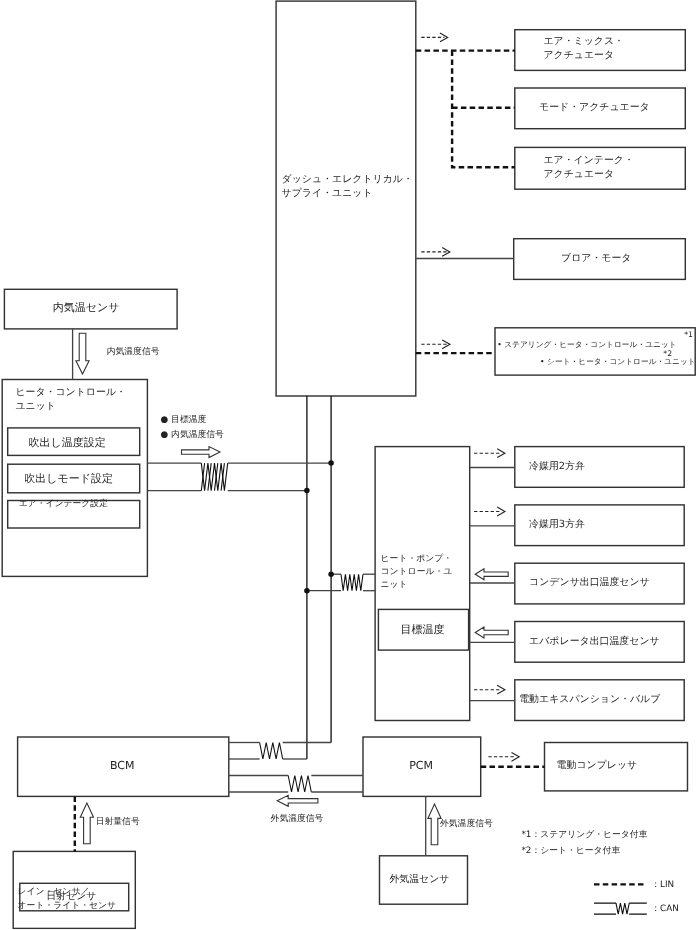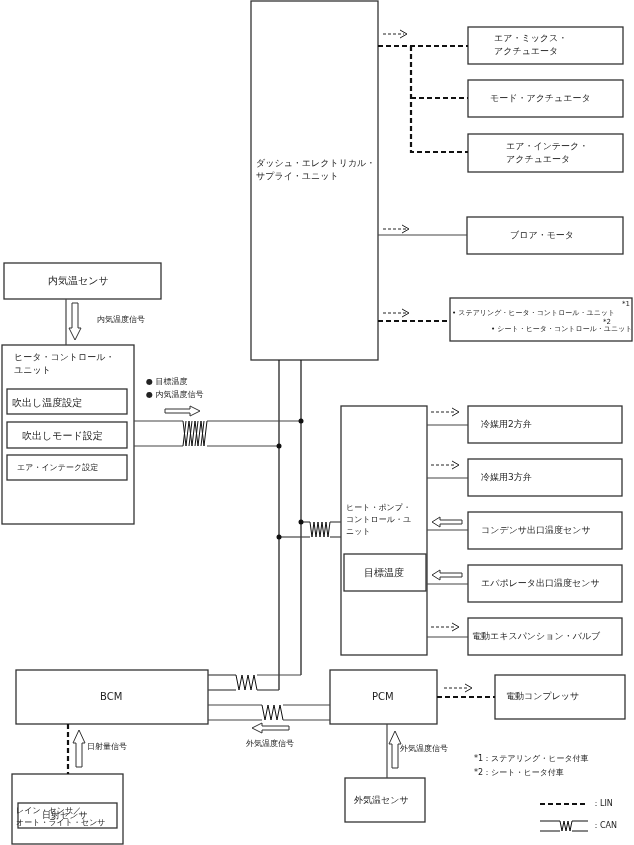--- a/index.html
+++ b/index.html
@@ -148,36 +148,36 @@
     <path class="coil" d="M560 821 L562 831 L564 821 L566 831 L568 821 L570 831 L572 821"></path>
     <path class="wire-dark" d="M572 821 H588 M572 831 H588"></path>
   </g>
 </svg>
 
 <div class="lbl" style="left:256px;top:157px;">ダッシュ・エレクトリカル・
 サプライ・ユニット</div>
 <div class="lbl" style="left:494px;top:32px;">エア・ミックス・
 アクチュエータ</div>
 <div class="lbl" style="left:490px;top:92px;">モード・アクチュエータ</div>
-<div class="lbl" style="left:506px;top:140px;">エア・インテーク・
+<div class="lbl" style="left:494px;top:140px;">エア・インテーク・
 アクチュエータ</div>
 <div class="lbl" style="left:510px;top:229px;">ブロア・モータ</div>
 
 <div class="lbl lbl-s" style="left:452px;top:307px;font-size:7px;">• ステアリング・ヒータ・コントロール・ユニット</div>
 <div class="lbl lbl-s" style="left:622px;top:298px;font-size:7px;">*1</div>
 <div class="lbl lbl-s" style="left:452px;top:323px;font-size:7px;margin-left:39px;">• シート・ヒータ・コントロール・ユニット</div>
 <div class="lbl lbl-s" style="left:603px;top:316px;font-size:7px;">*2</div>
 
 <div class="lbl lbl-m" style="left:48px;top:274px;">内気温センサ</div>
 <div class="lbl lbl-s" style="left:85px;top:314px;padding-left:12px;">内気温度信号</div>
 <div class="lbl" style="left:14px;top:351px;">ヒータ・コントロール・
 ユニット</div>
-<div class="lbl lbl-m" style="left:12px;top:396px;text-align:right;">吹出し温度設定</div>
+<div class="lbl lbl-m" style="left:26px;top:396px;text-align:right;">吹出し温度設定</div>
 <div class="lbl lbl-m" style="left:22px;top:429px;">吹出しモード設定</div>
-<div class="lbl lbl-s" style="left:17px;top:462px;">エア・インテーク設定</div>
+<div class="lbl lbl-s" style="left:17px;top:452px;">エア・インテーク設定</div>
 <div class="lbl lbl-s" style="left:146px;top:376px;">● 目標温度</div>
 <div class="lbl lbl-s" style="left:146px;top:389px;text-align:center;">● 内気温度信号</div>
 
 <div class="lbl lbl-s" style="left:346px;top:502px;">ヒート・ポンプ・
 コントロール・ユ
 ニット</div>
 <div class="lbl lbl-m" style="left:364px;top:566px;">目標温度</div>
 
 <div class="lbl" style="left:481px;top:418px;">冷媒用2方弁</div>
 <div class="lbl" style="left:481px;top:471px;">冷媒用3方弁</div>

